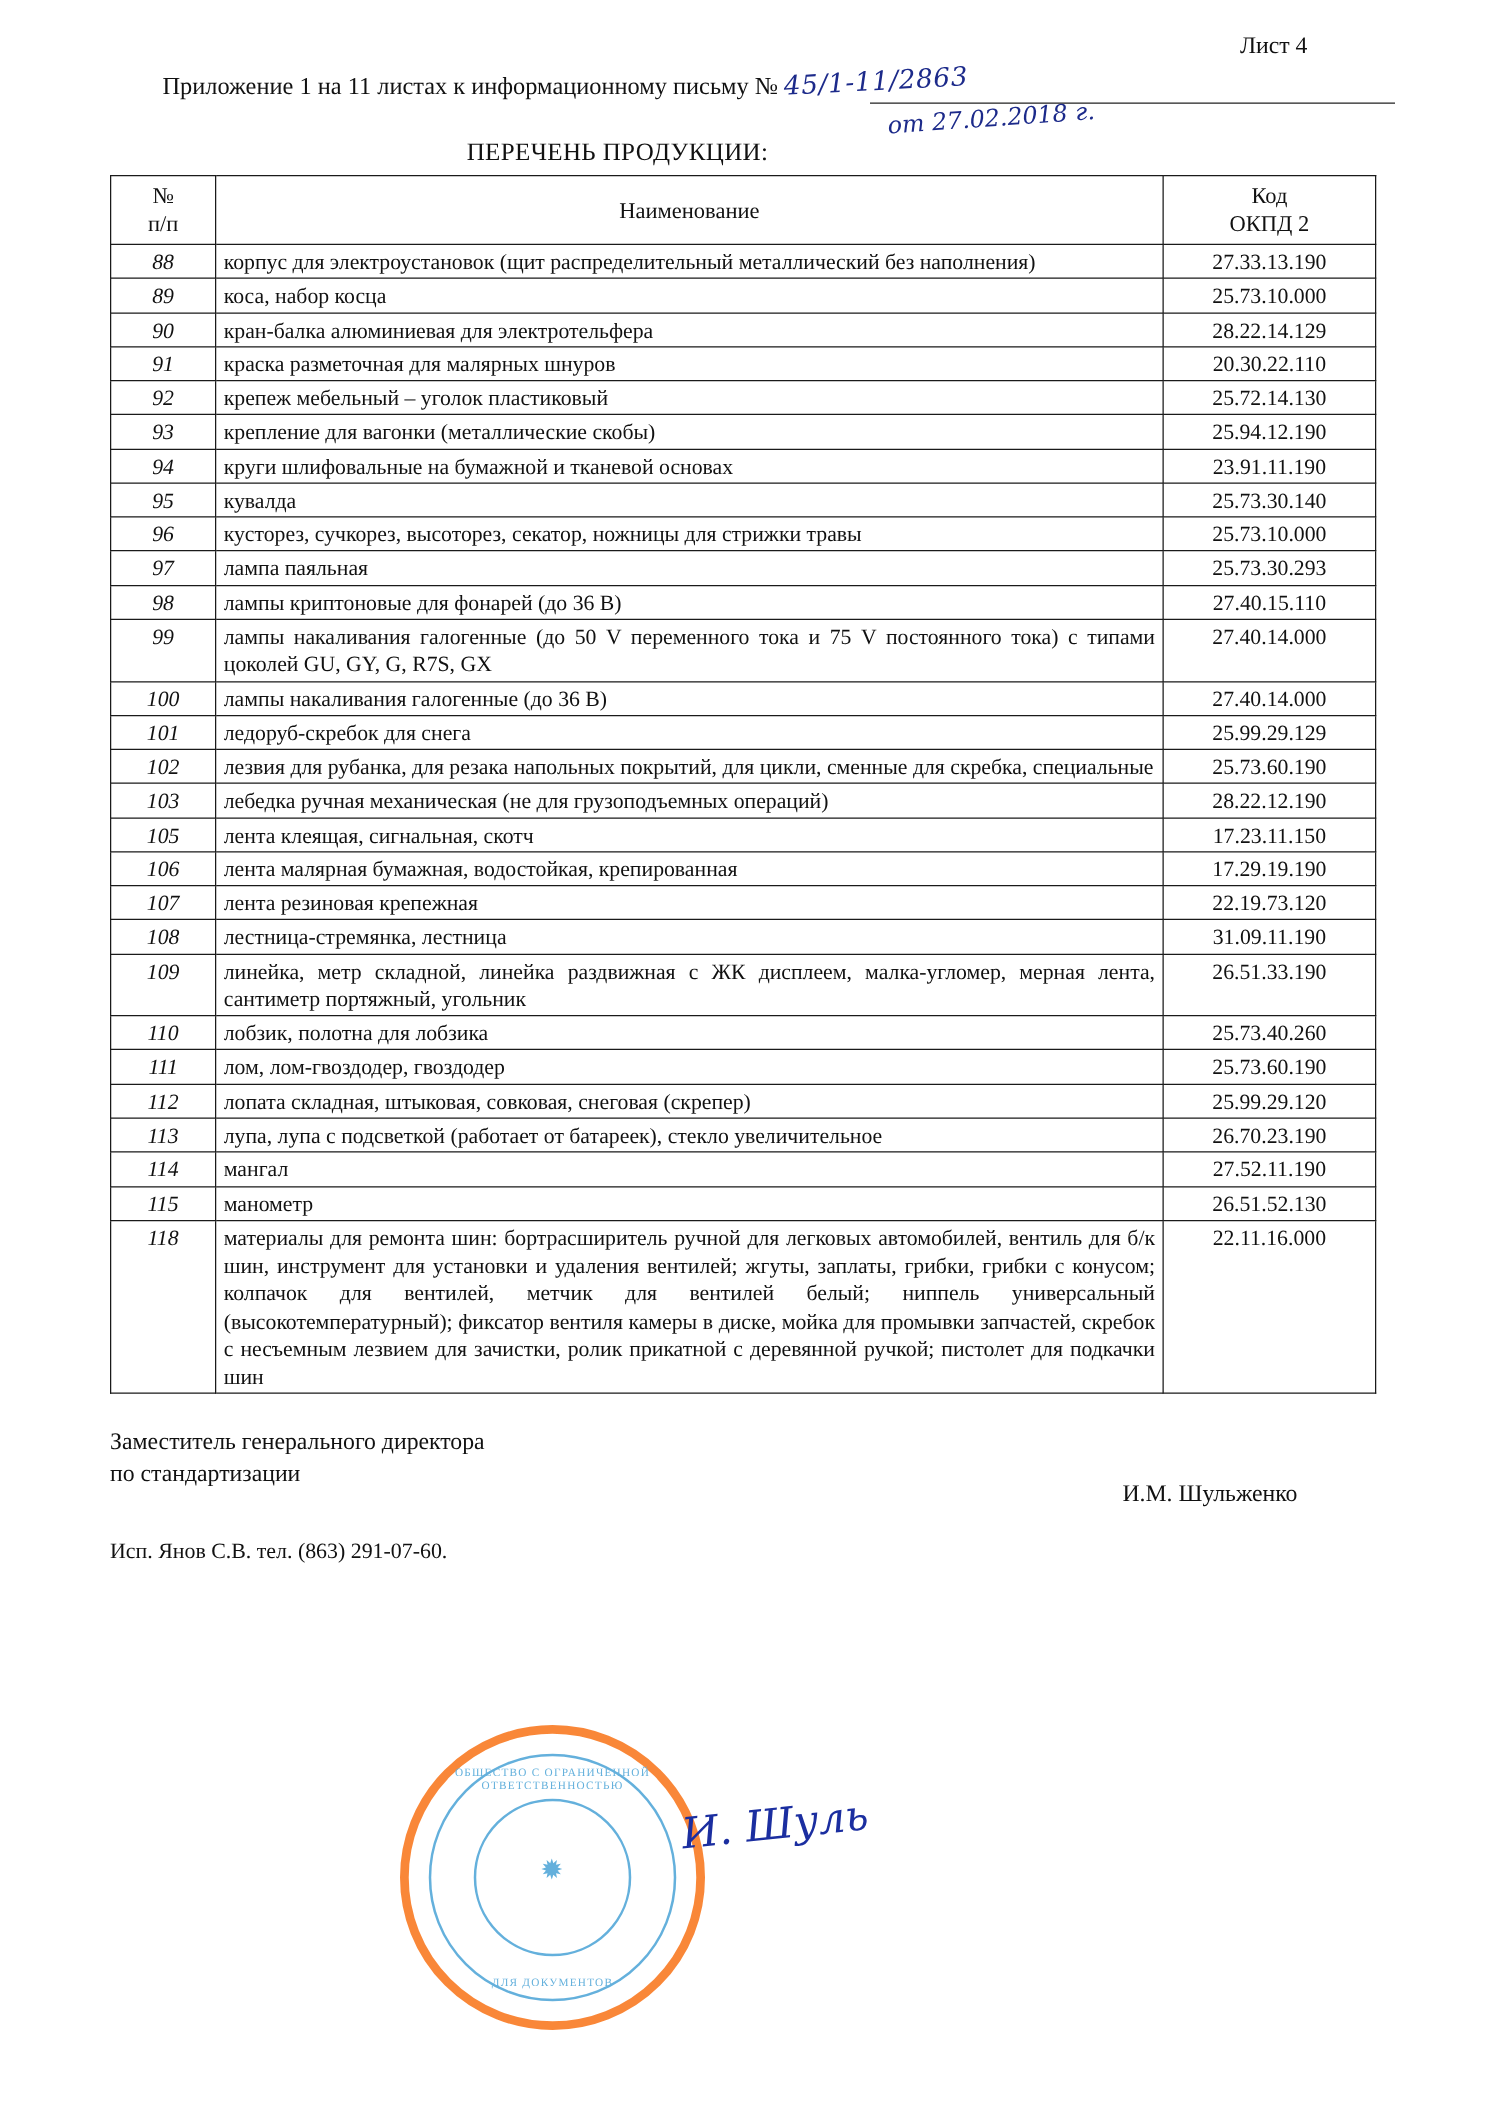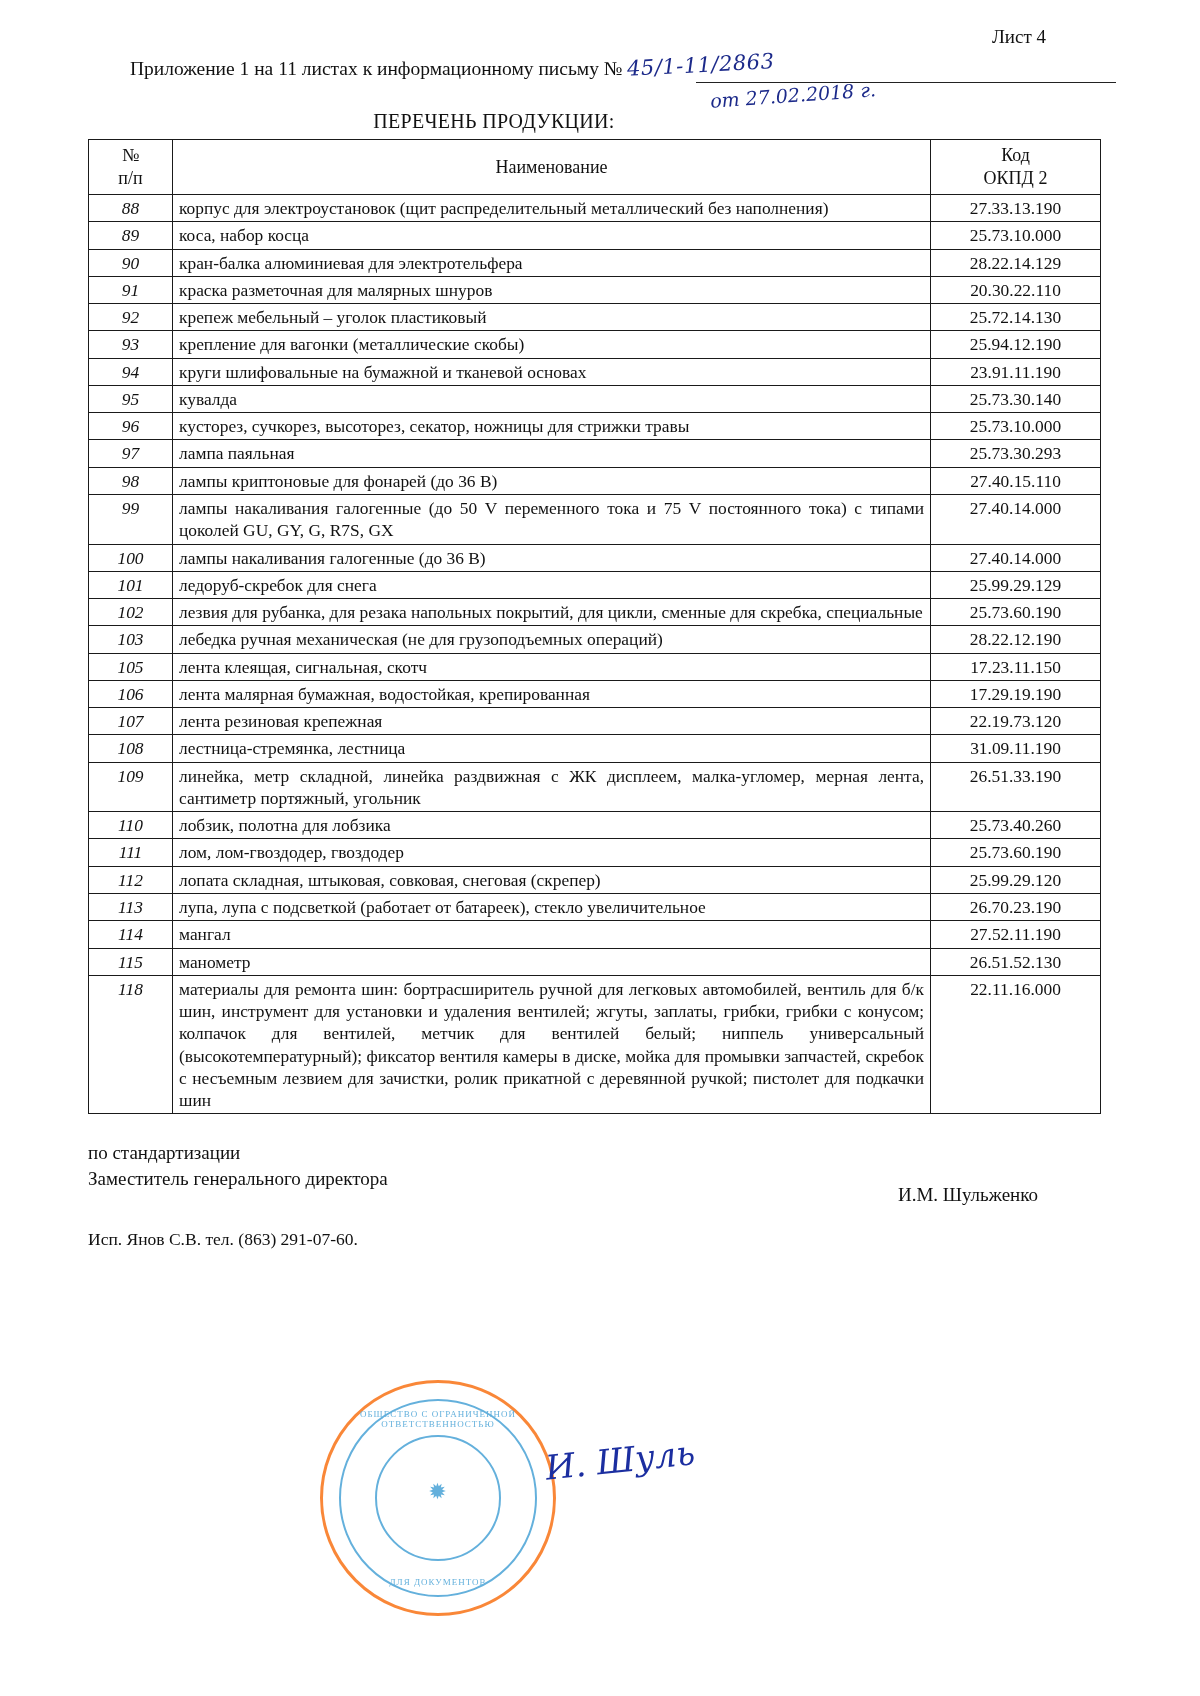--- a/index.html
+++ b/index.html
@@ -140,21 +140,21 @@
     font-size: 34px;
     color: #1b2ea0;
     transform: rotate(-6deg);
   }
   .stamp {
     position: absolute;
     left: 320px;
     top: 1380px;
     width: 230px;
     height: 230px;
-    border: 3px solid #f97316;
+    border: 7px solid #f97316;
     border-radius: 50%;
     opacity: 0.85;
     pointer-events: none;
   }
   .stamp:before {
     content: "";
     position: absolute;
     left: 16px; top: 16px; right: 16px; bottom: 16px;
     border: 2px solid #49a3d6;
     border-radius: 50%;
@@ -354,22 +354,22 @@
         </tr>
         <tr>
           <td class="num">118</td>
           <td class="name">материалы для ремонта шин: бортрасширитель ручной для легковых автомобилей, вентиль для б/к шин, инструмент для установки и удаления вентилей; жгуты, заплаты, грибки, грибки с конусом; колпачок для вентилей, метчик для вентилей белый; ниппель универсальный (высокотемпературный); фиксатор вентиля камеры в диске, мойка для промывки запчастей, скребок с несъемным лезвием для зачистки, ролик прикатной с деревянной ручкой; пистолет для подкачки шин</td>
           <td class="code">22.11.16.000</td>
         </tr>
       </tbody>
   </table>
 
   <div class="footer">
+    <div>Заместитель генерального директора</div>
     <div>по стандартизации</div>
-    <div>Заместитель генерального директора</div>
     <div class="sign-name">И.М. Шульженко</div>
     <div class="ispoln">Исп. Янов С.В. тел. (863) 291-07-60.</div>
   </div>
 
   <div class="stamp">
     <div class="stamp-text-top">ОБЩЕСТВО С ОГРАНИЧЕННОЙ ОТВЕТСТВЕННОСТЬЮ</div>
     <div class="stamp-center">✹</div>
     <div class="stamp-text-bottom">ДЛЯ ДОКУМЕНТОВ</div>
   </div>
 

